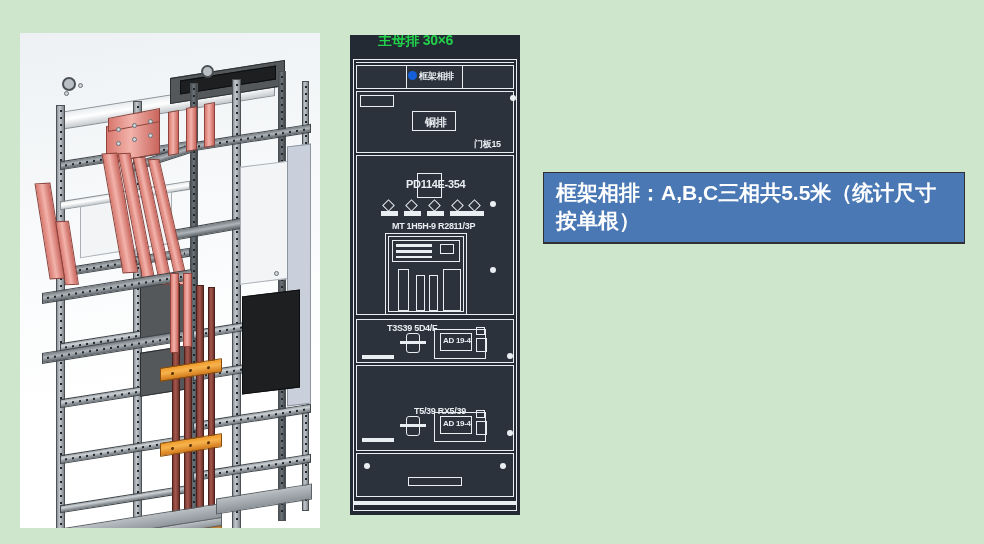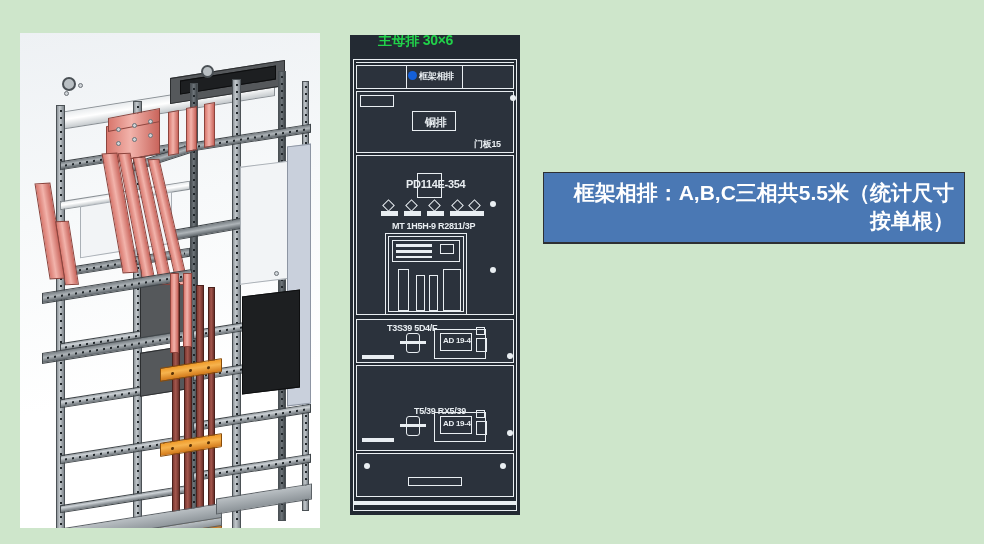--- a/index.html
+++ b/index.html
@@ -136,21 +136,20 @@
 
   
   #callout {
     position: absolute;
     left: 543px;
     top: 172px;
     width: 422px;
     border: 1px solid #2e3033;
     box-sizing: border-box;
     overflow: hidden;
-    text-align: right;
   }
   .callout-row {
     padding: 6px 10px 8px 12px;
     font-family: "Liberation Sans", sans-serif;
     line-height: 1.32;
     box-sizing: border-box;
   }
   #callout-row-frame {
     background: #4a78b4;
     color: #ffffff;

